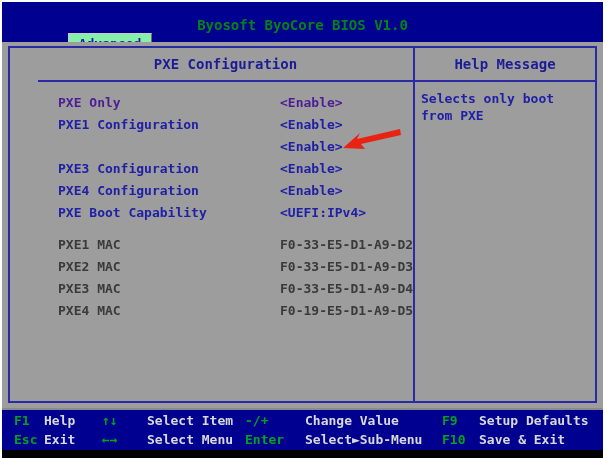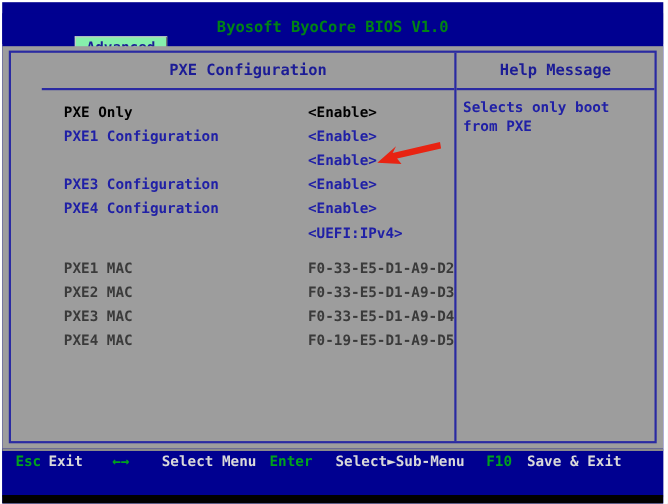--- a/index.html
+++ b/index.html
@@ -19,21 +19,21 @@
   .main{position:absolute;left:0;top:40px;width:100%;height:366px;background:#9d9d9d;}
   .panel{position:absolute;left:6px;top:4px;right:6px;bottom:5px;border:2px solid #2a2aa2;display:flex;padding-left:28px;}
   .left-col{flex:1;border-right:2px solid #2a2aa2;position:relative;}
   .right-col{width:180px;position:relative;}
   .col-header{height:32px;line-height:32px;text-align:center;color:#1c1c96;
               font-size:14px;border-bottom:2px solid #2a2aa2;}
   .items{position:absolute;left:0;top:44px;right:0;}
   .row{position:relative;height:22px;line-height:22px;font-size:13px;}
   .row .lbl{position:absolute;left:20px;color:#2020a6;white-space:pre;}
   .row .val{position:absolute;left:242px;color:#2020a6;white-space:pre;text-align:center;}
-  .row.selected .lbl,.row.selected .val{color:#000000;}
+  .row.selected .lbl,.row.selected .val{color:#4c1d95;}
   .info{position:absolute;left:0;top:186px;right:0;}
   .info .lbl,.info .val{color:#3a3a3a;}
   .help-text{padding:8px 4px 0 6px;color:#2020a6;font-size:13px;line-height:17px;}
 
   
   .cursor-arrow{position:absolute;left:340px;top:86px;width:60px;height:24px;}
 
   
   .footer{position:absolute;left:0;top:406px;width:100%;height:42px;background:#000090;
           border-top:2px solid #8a8a8a;}
@@ -77,20 +77,21 @@
             </div>
             <div class="row">
               <span class="lbl">PXE3 Configuration</span>
               <span class="val">&lt;Enable&gt;</span>
             </div>
             <div class="row">
               <span class="lbl">PXE4 Configuration</span>
               <span class="val">&lt;Enable&gt;</span>
             </div>
             <div class="row">
+              <span class="lbl">PXE Boot Capability</span>
               <span class="val">&lt;UEFI:IPv4&gt;</span>
             </div>
           </div>
 
           <div class="info">
             <div class="row">
               <span class="lbl">PXE1 MAC</span>
               <span class="val">F0-33-E5-D1-A9-D2</span>
             </div>
             <div class="row">
@@ -115,20 +116,30 @@
 
       </div>
 
       <svg class="cursor-arrow" viewBox="0 0 60 24" xmlns="http://www.w3.org/2000/svg">
         <polygon points="1,20 18,5 15,11 58,1 59,7 19,16 23,21" fill="#e82312"></polygon>
       </svg>
     </div>
 
     <div class="footer">
       <div class="frow">
+        <span class="fkey k1">F1</span>
+        <span class="flbl l1">Help</span>
+        <span class="fkey k2">↑↓</span>
+        <span class="flbl l2">Select Item</span>
+        <span class="fkey k3">-/+</span>
+        <span class="flbl l3">Change Value</span>
+        <span class="fkey k4">F9</span>
+        <span class="flbl l4">Setup Defaults</span>
+      </div>
+      <div class="frow">
         <span class="fkey k1">Esc</span>
         <span class="flbl l1">Exit</span>
         <span class="fkey k2">←→</span>
         <span class="flbl l2">Select Menu</span>
         <span class="fkey k3">Enter</span>
         <span class="flbl l3">Select►Sub-Menu</span>
         <span class="fkey k4">F10</span>
         <span class="flbl l4">Save &amp; Exit</span>
       </div>
     </div>

